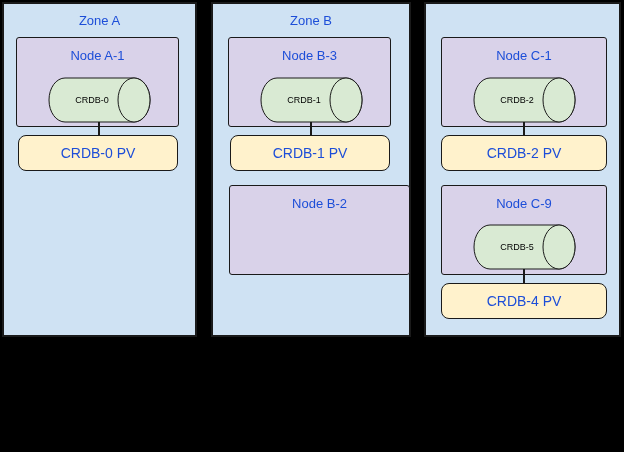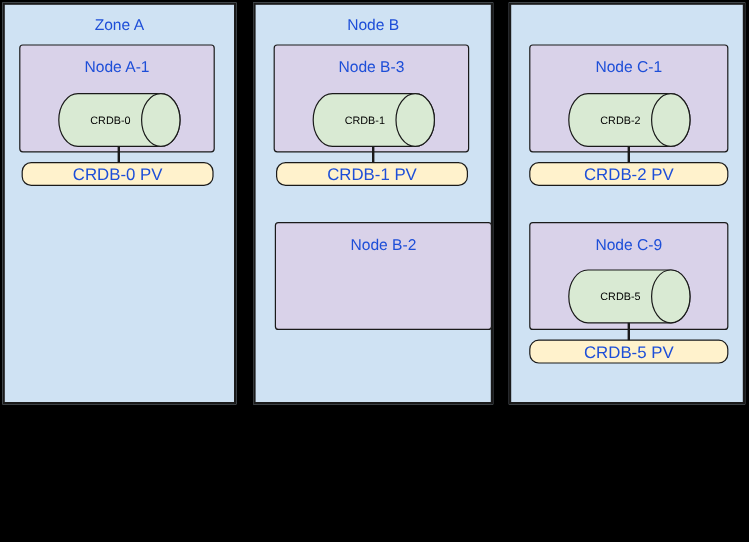--- a/index.html
+++ b/index.html
@@ -63,21 +63,21 @@
     font-size: 9px;
     fill: #000;
   }
   .connector {
     position: absolute;
     width: 2px;
     background: var(--border, #1a1a1a);
   }
   .pv {
     position: absolute;
-    height: 20px;
+    height: 36px;
     background: var(--pv-fill, #fff2cc);
     border: 1px solid var(--border, #1a1a1a);
     border-radius: 8px;
     box-sizing: border-box;
     display: flex;
     align-items: center;
     justify-content: center;
     font-size: 14px;
   }
 </style>
@@ -99,21 +99,21 @@
     </div>
 
     <div class="connector" style="left:94px; top:118px; height:14px;"></div>
 
     <div class="pv" style="left:14px; top:131px; width:160px;">
       <span>CRDB-0 PV</span>
     </div>
   </div>
 
   <div class="zone" style="left:211px; width:200px;">
-    <div class="zone-title">Node B</div>
+    <div class="zone-title">Zone B</div>
 
     <div class="node" style="left:15px; top:33px; width:163px; height:90px;">
       <div class="node-title">Node B-3</div>
       <svg class="cyl" width="103" height="46" viewBox="0 0 103 46" style="left:31px; top:39px;">
         <path d="M 17 1 L 86 1 A 16 22 0 0 1 86 45 L 17 45 A 16 22 0 0 1 17 1 Z"></path>
         <ellipse cx="86" cy="23" rx="16" ry="22"></ellipse>
         <text x="44" y="26" text-anchor="middle">CRDB-1</text>
       </svg>
     </div>
 
@@ -150,17 +150,17 @@
       <svg class="cyl" width="103" height="46" viewBox="0 0 103 46" style="left:31px; top:38px;">
         <path d="M 17 1 L 86 1 A 16 22 0 0 1 86 45 L 17 45 A 16 22 0 0 1 17 1 Z"></path>
         <ellipse cx="86" cy="23" rx="16" ry="22"></ellipse>
         <text x="44" y="26" text-anchor="middle">CRDB-5</text>
       </svg>
     </div>
 
     <div class="connector" style="left:97px; top:265px; height:15px;"></div>
 
     <div class="pv" style="left:15px; top:279px; width:166px;">
-      <span>CRDB-5 PV</span>
+      <span>CRDB-4 PV</span>
     </div>
   </div>
 
 </div>
 
 </body></html>

